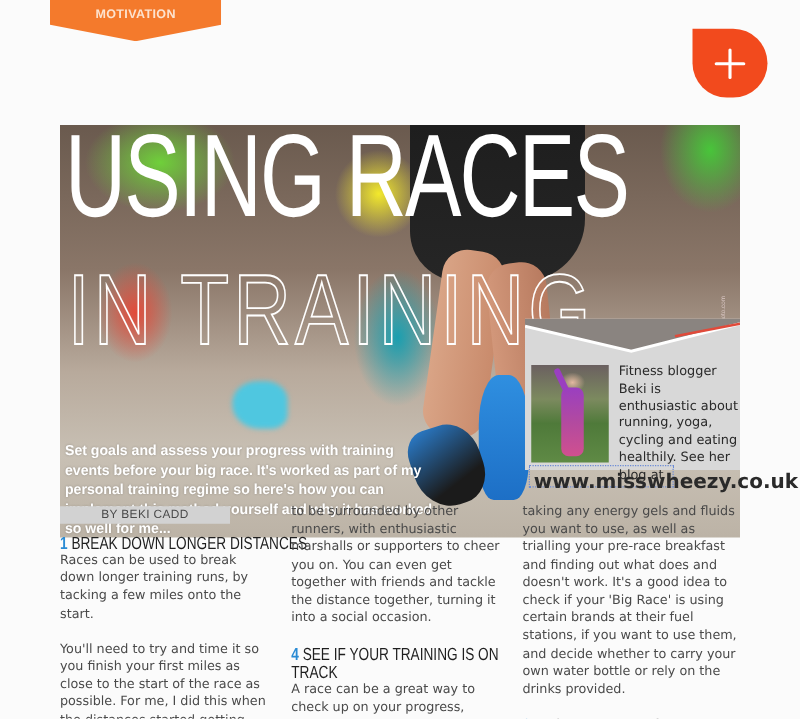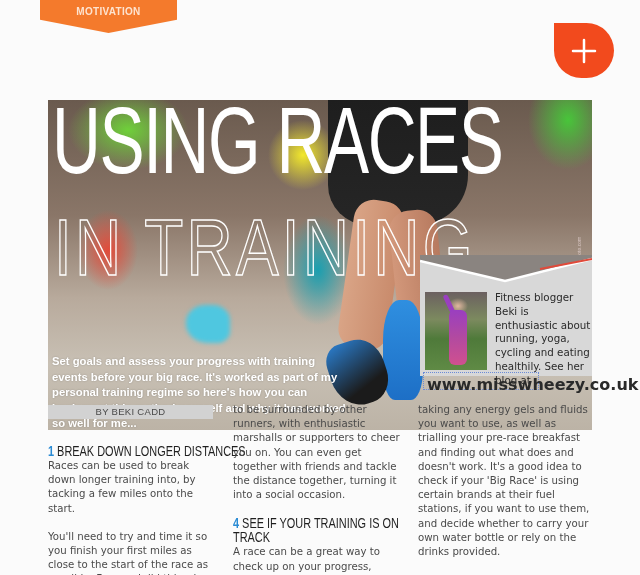--- a/index.html
+++ b/index.html
@@ -134,23 +134,23 @@
   }
 
   
   .col { position: absolute; top: 405px; font-family: "DejaVu Sans", sans-serif;
          font-size: 10.2px; line-height: 14.2px; color: #4a4a4a; }
   .col-1 { left: 48px; width: 170px; }
   .col-2 { left: 233px; width: 170px; top: 403px; }
   .col-3 { left: 418px; width: 175px; top: 403px; }
 
   .byline {
-    background: #d2d2d2; height: 14px; width: 165px;
+    background: #d2d2d2; height: 14px; width: 136px;
     font-family: "Liberation Sans", sans-serif; font-size: 9.5px; color: #4a4a4a;
-    text-align: center; line-height: 14px; letter-spacing: 0.3px; margin-bottom: 25px;
+    text-align: center; line-height: 14px; letter-spacing: 0.3px; margin-bottom: 8px;
   }
   .subhead {
     font-family: "Liberation Sans", sans-serif; font-size: 14px; line-height: 14px;
     color: #1f1f1f; font-weight: normal; transform: scaleX(0.78); transform-origin: left top;
     white-space: nowrap; margin-bottom: 1px; letter-spacing: 0px;
   }
   .subhead.two-line { white-space: normal; width: 220px; }
   .subhead .num { color: #2a8bd4; font-weight: bold; }
   .para { margin-bottom: 14px; }
   .para.tight { margin-bottom: 0; }
@@ -196,21 +196,21 @@
   <div class="bio-text">Fitness blogger Beki is enthusiastic about running, yoga, cycling and eating healthily. See her blog at</div>
   <div class="bio-link">www.misswheezy.co.uk</div>
 </div>
 
 <div class="col col-1">
   <div class="byline">BY BEKI CADD</div>
   <div class="subhead">
     <span class="num">1</span>
     <span>BREAK DOWN LONGER DISTANCES</span>
   </div>
-  <p class="para">Races can be used to break down longer training into, by tacking a few miles onto the start.</p>
+  <p class="para">Races can be used to break down longer training runs, by tacking a few miles onto the start.</p>
   <p class="para tight">You'll need to try and time it so you finish your first miles as close to the start of the race as possible. For me, I did this when the distances started getting into the unknown</p>
 </div>
 
 <div class="col col-2">
   <p class="para">to be surrounded by other runners, with enthusiastic marshalls or supporters to cheer you on. You can even get together with friends and tackle the distance together, turning it into a social occasion.</p>
   <div class="subhead two-line">
     <span class="num">4</span>
     <span>SEE IF YOUR TRAINING IS ON TRACK</span>
   </div>
   <p class="para tight">A race can be a great way to check up on your progress, especially if you've never run that distance</p>

